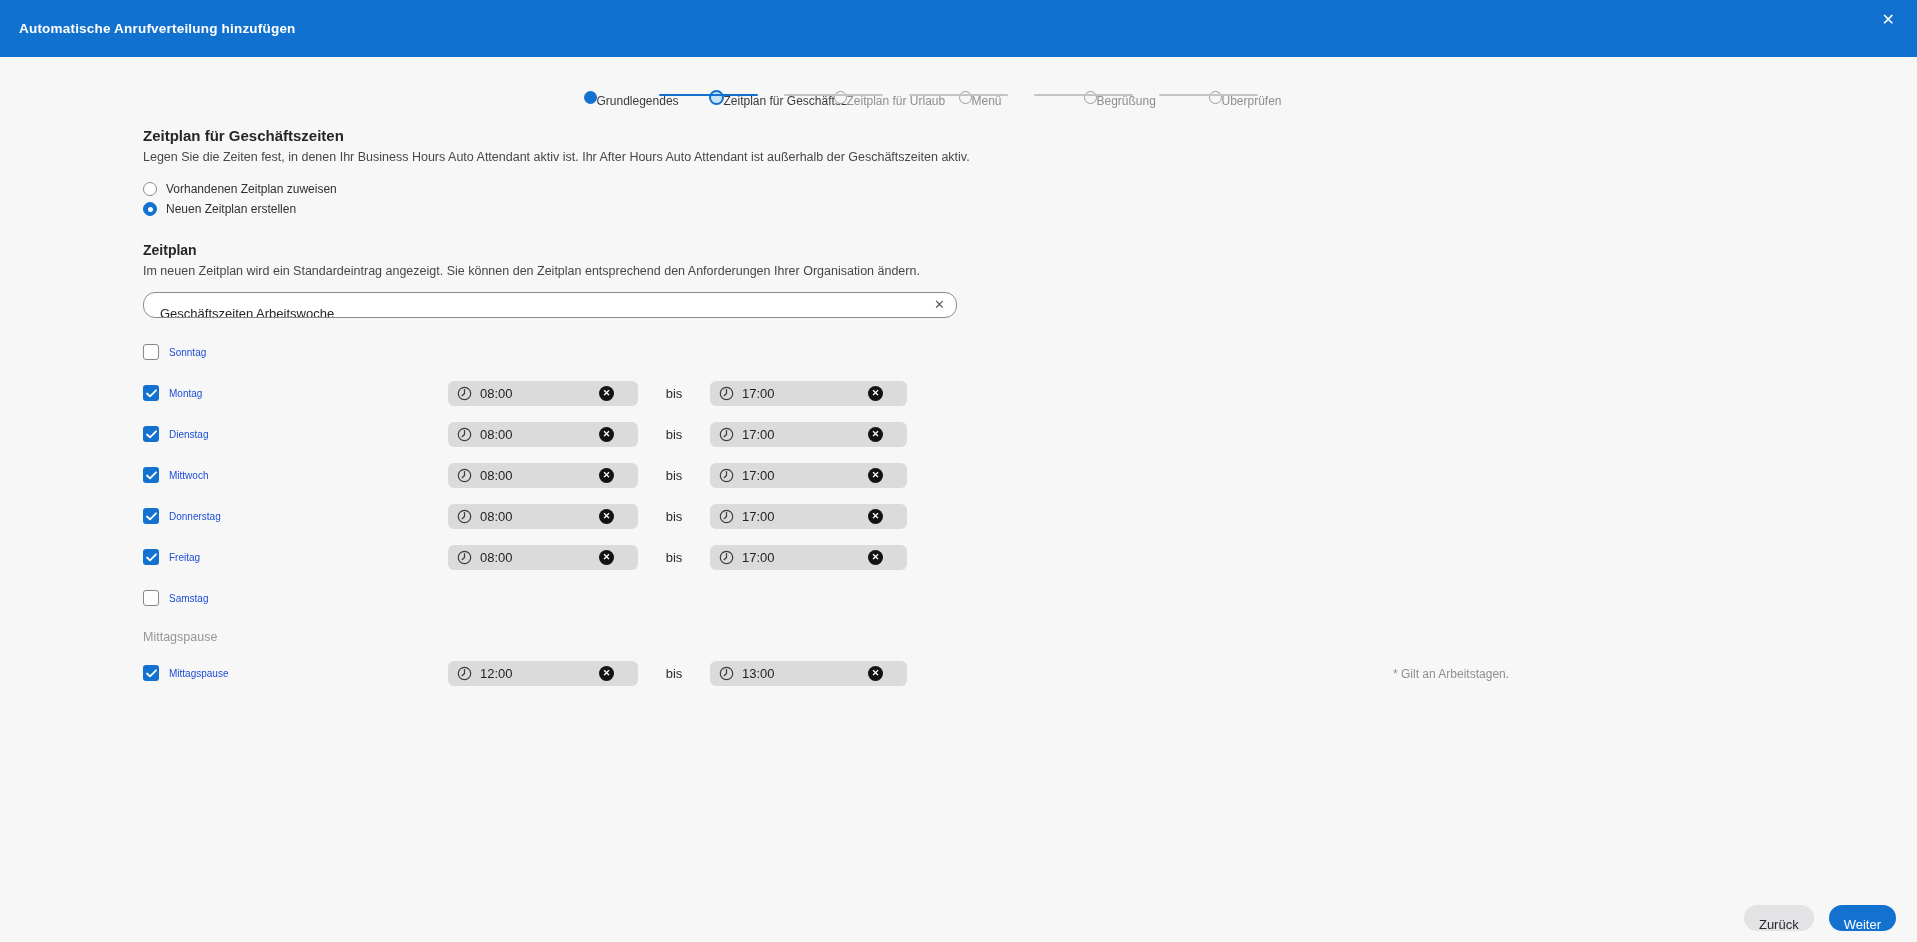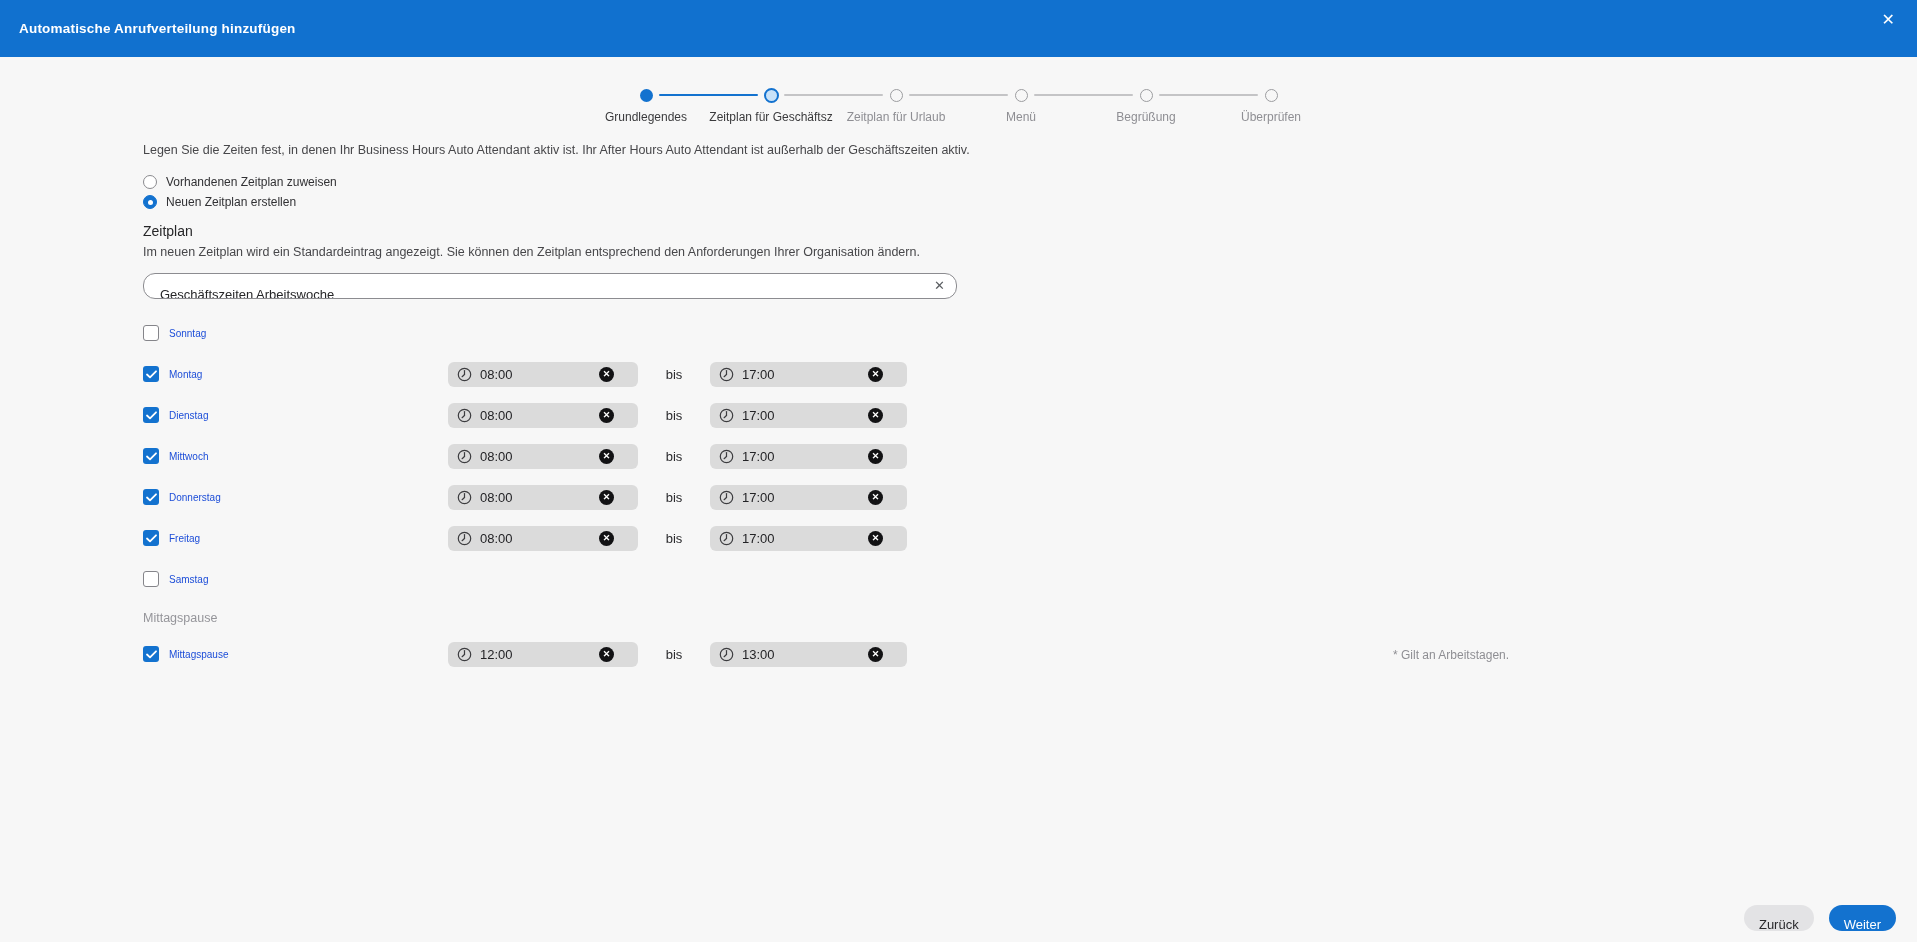--- a/index.html
+++ b/index.html
@@ -26,21 +26,21 @@
     position:absolute; top:12px; right:22px;
     color:#FFFFFF; font-size:16px; line-height:16px;
     cursor:pointer; background:none; border:none;
     font-family:"Liberation Sans", sans-serif;
   }
 
   
   .stepper { display:flex; justify-content:center; margin-top:30px; }
   .step {
     width:125px; position:relative;
-    display:flex; flex-direction:column; align-items:center;
+    display:flex; flex-direction:row; align-items:center;
   }
   .step::before {
     content:""; position:absolute; top:6.8px;
     left:calc(-50% + 13px); width:calc(100% - 26px);
     height:2.5px; background:#C4C4C6; border-radius:2px;
   }
   .step:first-child::before { display:none; }
   .step.current::before { background:#1372CF; }
   .dotbox { height:16px; display:flex; align-items:center; justify-content:center; }
   .dot { border-radius:50%; }
@@ -65,21 +65,21 @@
     background:#FFFFFF; border:1.6px solid #8A8A8E; flex:none;
     position:relative;
   }
   .radio.selected { background:#1372CF; border-color:#1372CF; }
   .radio.selected::after {
     content:""; position:absolute; left:4px; top:4px;
     width:5px; height:5px; border-radius:50%; background:#FFFFFF;
   }
   .radio-label { font-size:12px; color:#313134; }
 
-  h3.sub-title { margin-top:12px; font-size:14px; font-weight:400; color:#262628; line-height:18px; }
+  h3.sub-title { margin-top:24px; font-size:14px; font-weight:700; color:#262628; line-height:18px; }
 
   .name-field-wrap { position:relative; margin-top:13px; width:814px; }
   .name-field {
     width:814px; height:26px;
     border:1px solid #8C8C90; border-radius:12px;
     background:#FFFFFF; padding:16px 34px 0 16px;
     font-size:13px; color:#262628;
     font-family:"Liberation Sans", sans-serif;
     outline:none;
   }
@@ -177,20 +177,21 @@
   <div class="step upcoming">
     <div class="dotbox">
         <span class="dot"></span>
       </div>
     <span class="step-label">Überprüfen</span>
   </div>
 </div>
 
 <div class="main">
 
+  <h2 class="sec-title">Zeitplan für Geschäftszeiten</h2>
   <p class="desc">Legen Sie die Zeiten fest, in denen Ihr Business Hours Auto Attendant aktiv ist. Ihr After Hours Auto Attendant ist außerhalb der Geschäftszeiten aktiv.</p>
 
   <div class="radio-group">
     <div class="radio-row">
       <span class="radio"></span>
       <span class="radio-label">Vorhandenen Zeitplan zuweisen</span>
     </div>
     <div class="radio-row">
       <span class="radio selected"></span>
       <span class="radio-label">Neuen Zeitplan erstellen</span>

